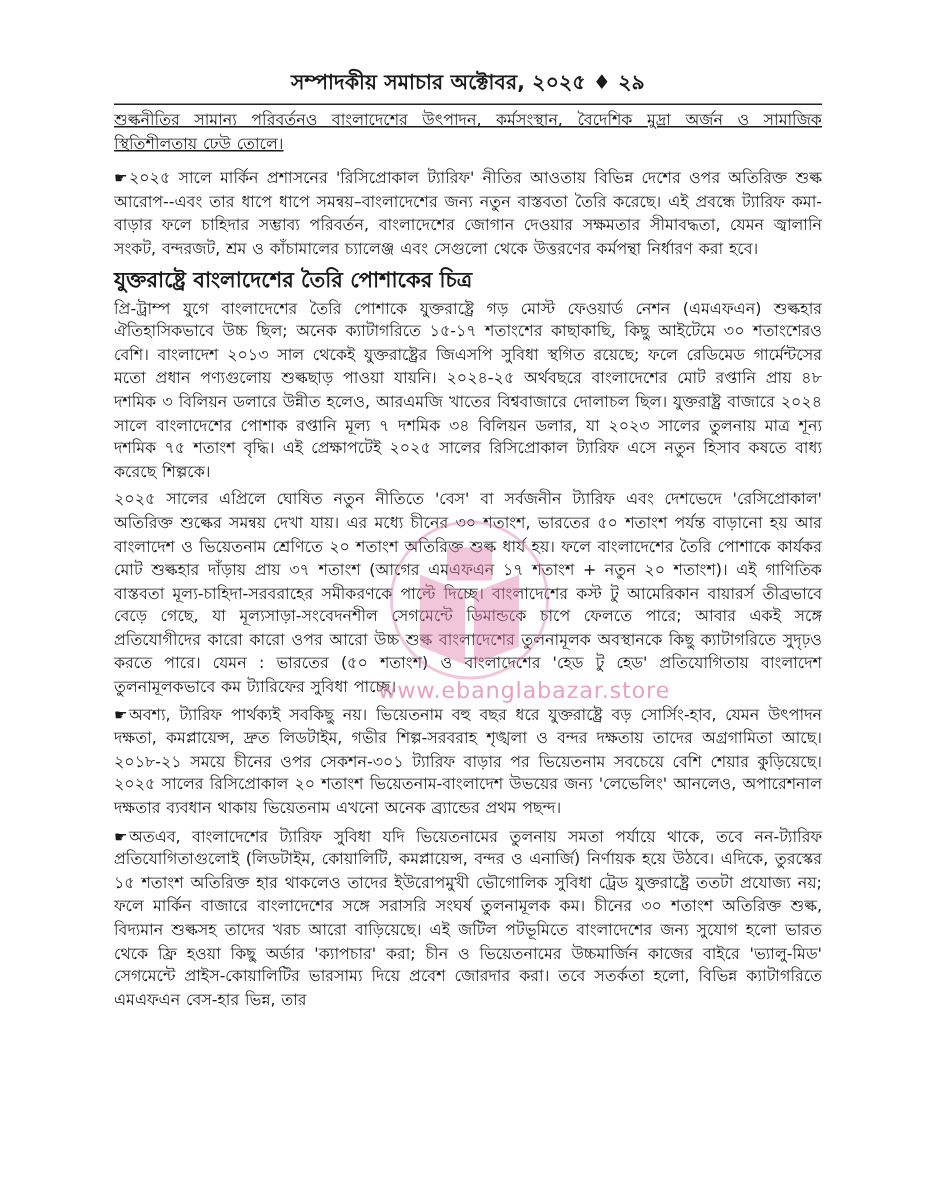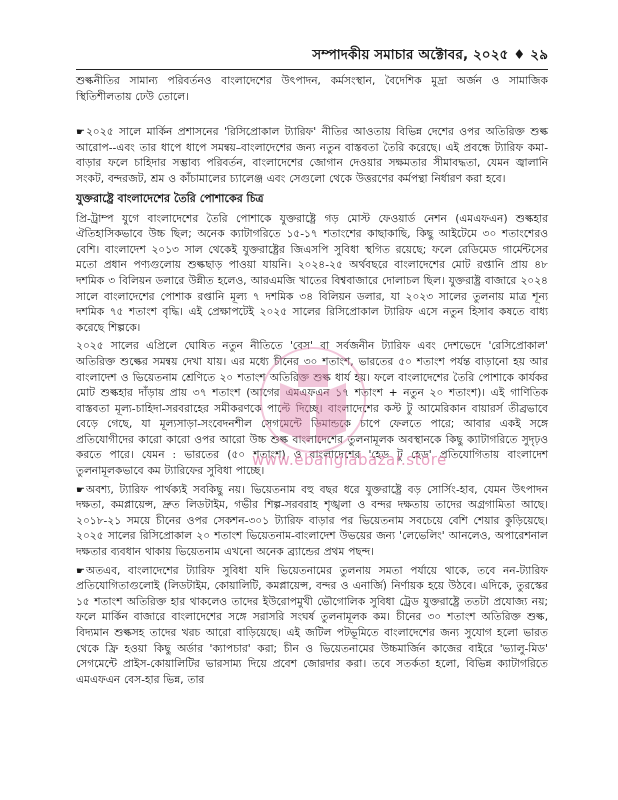--- a/index.html
+++ b/index.html
@@ -7,36 +7,36 @@
     width: 618px; height: 800px; overflow: hidden;
     background: #ffffff;
     font-family: "DejaVu Sans", sans-serif;
     color: #1a1a1a;
     position: relative;
   }
   .page {
     position: absolute; left: 76px; top: 44px; width: 472px;
   }
   .running-head {
-    text-align: right; font-weight: bold; font-size: 13.5px;
+    text-align: center; font-weight: bold; font-size: 13.5px;
     letter-spacing: 0.1px; padding-bottom: 2px;
     border-bottom: 1.2px solid #222; margin-bottom: 3px;
     margin-left: 0; margin-right: 0;
   }
   .para {
     font-size: 10.6px; line-height: 15.6px; text-align: justify;
     margin: 0 0 3px 0; word-spacing: 0.5px;
   }
-  .para.no-indent { margin-bottom: 20px; }
+  .para.no-indent { margin-bottom: 8px; text-decoration: underline; }
   .hand {
     display: inline-block; font-size: 10px; margin-right: 1px;
     transform: translateY(0px);
   }
   .section-head {
-    font-weight: bold; font-size: 11px; line-height: 18px;
+    font-weight: bold; font-size: 14px; line-height: 18px;
     margin: 2px 0 3px 0;
   }
   .watermark {
     position: absolute; left: 258px; top: 345px; width: 110px; height: 120px;
     pointer-events: none; opacity: 0.42;
   }
   .watermark-url {
     position: absolute; left: 252px; top: 451px; font-size: 15px;
     color: #e07aa8; opacity: 0.7; letter-spacing: 0.5px; pointer-events: none;
   }

